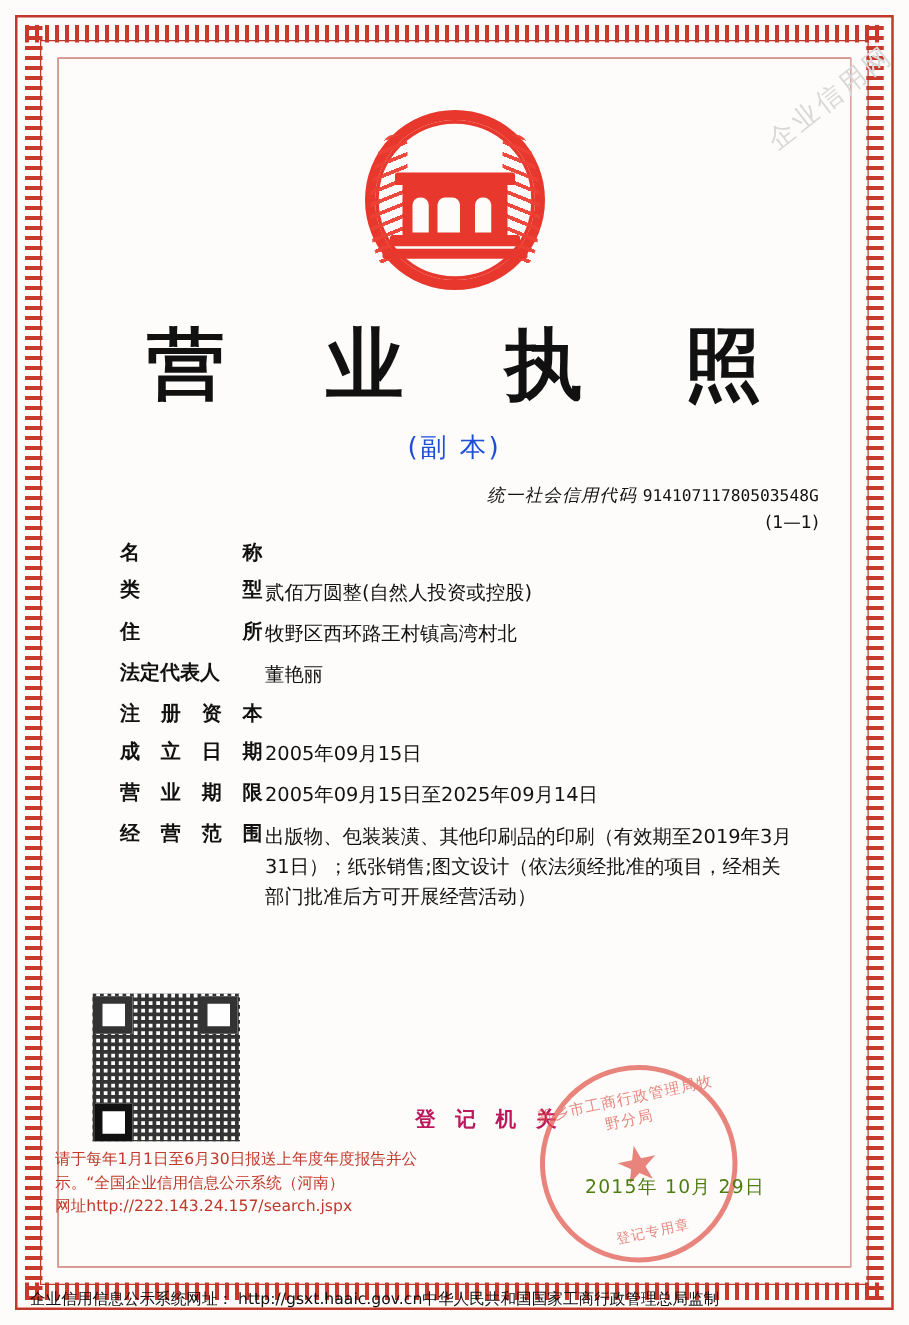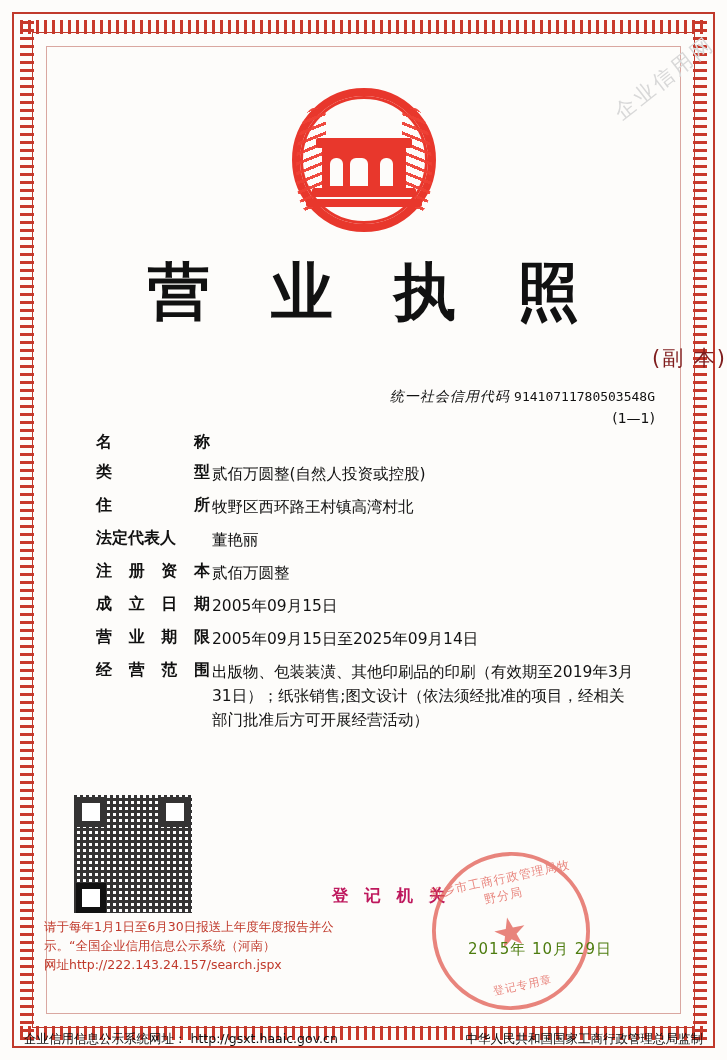--- a/index.html
+++ b/index.html
@@ -196,36 +196,36 @@
   .emblem .star.s2 { left: 38px; top: 42px; font-size: 14px;}
   .emblem .star.s3 { right: 46px; top: 26px; font-size: 14px;}
   .emblem .star.s4 { right: 38px; top: 42px; font-size: 14px;}
 
   
   .doc-title {
     position: absolute;
     left: 0; right: 0;
     top: 250px;
     text-align: center;
-    font-family: Liberation Sans, sans-serif;
+    font-family: Liberation Mono, monospace;
     font-weight: bold;
     font-size: 62px;
     letter-spacing: 22px;
     text-indent: 22px;
     color: #111;
   }
   .doc-subtitle {
     position: absolute;
     left: 0; right: 0;
     top: 344px;
-    text-align: right;
+    text-align: center;
     font-family: "DejaVu Sans", sans-serif;
     font-size: 21px;
     letter-spacing: 2px;
-    color: #7f1d1d;
+    color: #1d4ed8;
   }
 
   
   .credit-line {
     position: absolute;
     right: 72px;
     top: 388px;
     font-family: "DejaVu Sans", sans-serif;
     font-size: 14px;
     color: #111;
@@ -385,21 +385,21 @@
   .seal .seal-top-text { top: 14px; }
   .seal .seal-bottom-text { bottom: 12px; font-size: 11px; }
 
   
   .footer {
     position: absolute;
     left: 24px;
     right: 24px;
     bottom: 12px;
     display: flex;
-    justify-content: space-between;
+    justify-content: flex-start;
     align-items: center;
     font-family: "DejaVu Sans", sans-serif;
     font-size: 12.5px;
     color: #111;
   }
   .footer .left  { white-space: nowrap; }
   .footer .right { white-space: nowrap; }
 </style>
 </head>
 <body>
@@ -472,21 +472,20 @@
       <div class="field-value">董艳丽</div>
     </div>
 
     <div class="field-row">
       <div class="field-label spread">
         <span>注</span>
         <span>册</span>
         <span>资</span>
         <span>本</span>
       </div>
-      <div class="field-value">贰佰万圆整</div>
     </div>
 
     <div class="field-row">
       <div class="field-label spread">
         <span>成</span>
         <span>立</span>
         <span>日</span>
         <span>期</span>
       </div>
       <div class="field-value">2005年09月15日</div>

